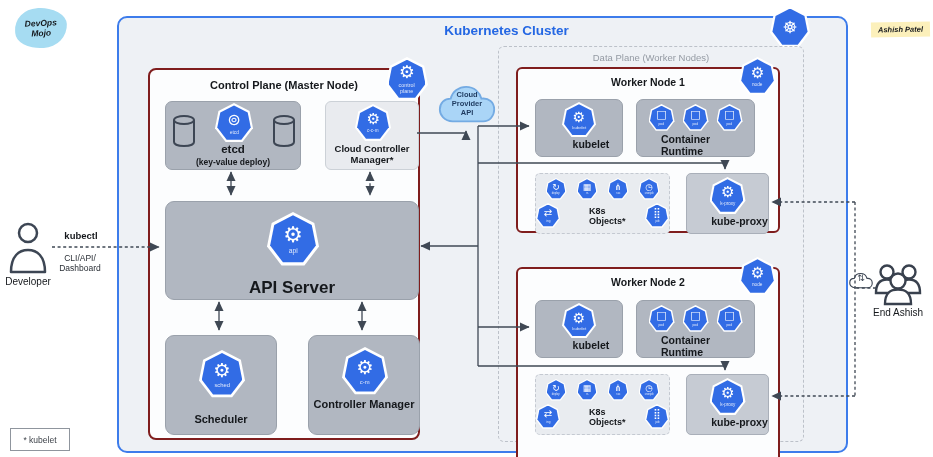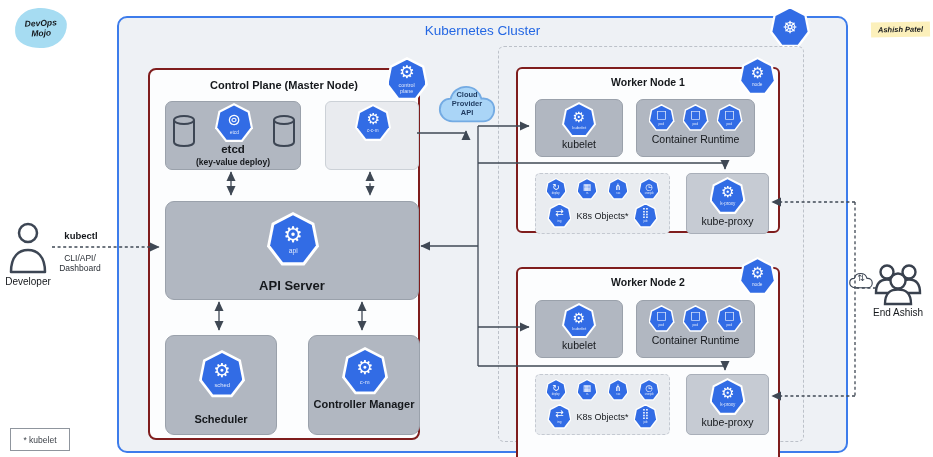--- a/index.html
+++ b/index.html
@@ -1,20 +1,20 @@
 <!DOCTYPE html>
 <html><head>
 <meta charset="utf-8">
 <style>
   html,body{margin:0;padding:0;background:#fff;}
   #stage{position:relative;width:933px;height:457px;background:#fff;overflow:hidden;
          font-family:"Liberation Sans","DejaVu Sans",sans-serif;color:#15181c;}
   .abs{position:absolute;}
   .ctr{text-align:center;}
-  .bold{font-weight:normal;}
+  .bold{font-weight:bold;margin-left:24px;}
   
   #cluster{position:absolute;left:117px;top:16px;width:731px;height:437px;background:#eef1f5;
            border:2px solid #3d7ceb;border-radius:10px;box-sizing:border-box;}
   .card{position:absolute;background:#fcfdfe;border:2px solid #7f1d1d;border-radius:8px;box-sizing:border-box;}
   .graybox{position:absolute;background:#b1b7c1;border:1px solid #9aa1ab;border-radius:7px;box-sizing:border-box;}
   .litebox{position:absolute;background:#e9ebef;border:1px solid #ccd1d7;border-radius:6px;box-sizing:border-box;}
   .objbox{position:absolute;background:#e9ecf0;border:1px dashed #c4c9d1;border-radius:5px;box-sizing:border-box;}
   .proxybox{position:absolute;background:#c6cbd3;border:1px solid #a9afb9;border-radius:5px;box-sizing:border-box;}
   .dashedbox{position:absolute;border:1.5px dashed #bcc1c9;border-radius:6px;box-sizing:border-box;}
   
@@ -117,30 +117,31 @@
       <div class="boxlbl" style="top:55px;font-size:8.5px;font-weight:600;">(key-value deploy)</div>
     </div>
 
     <div class="litebox" style="left:175px;top:31px;width:94px;height:69px;">
       <span class="hept abs" style="left:29px;top:2px;--s:36px;">
         <span class="hin">
             <span class="hg">⚙</span>
         <span class="hl">c-c-m</span>
           </span>
       </span>
+      <div class="boxlbl" style="top:42px;font-size:9.5px;line-height:1.15;padding:0 3px;">Cloud Controller Manager*</div>
     </div>
 
     <div class="graybox" style="left:15px;top:131px;width:254px;height:99px;border-radius:9px;">
       <span class="hept abs" style="left:101px;top:10px;--s:52px;">
         <span class="hin">
             <span class="hg">⚙</span>
         <span class="hl">api</span>
           </span>
       </span>
-      <div class="boxlbl" style="top:76px;font-size:13px;">API Server</div>
+      <div class="boxlbl" style="top:76px;font-size:17px;">API Server</div>
     </div>
 
     <div class="graybox" style="left:15px;top:265px;width:112px;height:100px;border-radius:9px;">
       <span class="hept abs" style="left:33px;top:14px;--s:46px;">
         <span class="hin">
             <span class="hg">⚙</span>
         <span class="hl">sched</span>
           </span>
       </span>
       <div class="boxlbl" style="top:77px;font-size:11px;">Scheduler</div>
@@ -158,20 +159,21 @@
   </div>
 
   <span class="abs" style="left:438px;top:82px;width:58px;height:46px;">
     <svg width="58" height="46" viewBox="0 0 64 44">
       <path d="M50,40 H16 C7,40 2,33 2,27 C2,20 7,15 14,15 C16,7 23,2 31,2 C40,2 46,8 48,15 C56,14 62,19 62,27 C62,34 57,40 50,40 Z" fill="#aad5f7" stroke="#74abe3" stroke-width="2"></path>
     </svg>
     <span class="cloudtext" style="left:9px;top:9px;width:40px;">Cloud Provider API</span>
   </span>
 
   <div class="dashedbox" style="left:498px;top:46px;width:306px;height:396px;"></div>
+  <div class="abs ctr" style="left:498px;top:52px;width:306px;font-size:9.5px;color:#949aa3;">Data Plane (Worker Nodes)</div>
 
   <div class="card" style="left:516px;top:67px;width:264px;height:166px;border-radius:6px;">
     <div class="boxlbl" style="top:7px;font-size:10.5px;">Worker Node 1</div>
     <span class="hept abs" style="left:221px;top:-12px;--s:37px;">
       <span class="hin">
           <span class="hg">⚙</span>
           <span class="hl">node</span>
         </span>
     </span>
     <div class="graybox flexcol" style="left:17px;top:30px;width:88px;height:58px;padding-top:2px;">

